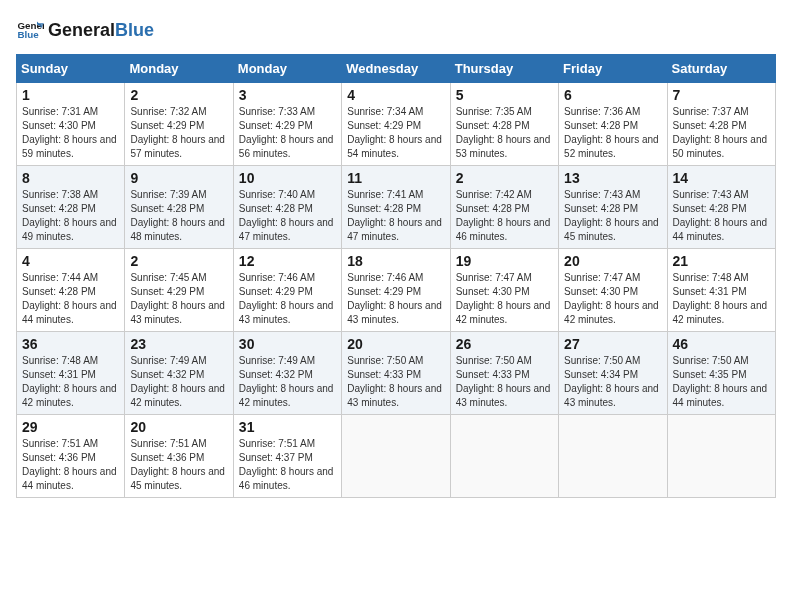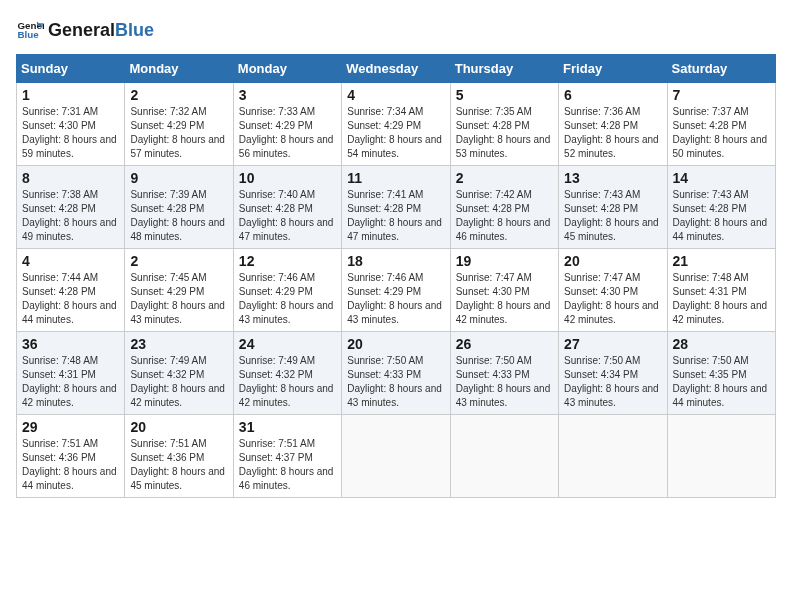--- a/index.html
+++ b/index.html
@@ -212,37 +212,37 @@
       <tr class="week-row-even">
         <td>
           <span class="day-number">36</span>
           <div class="day-info">Sunrise: 7:48 AM<br>Sunset: 4:31 PM<br>Daylight: 8 hours and 42 minutes.</div>
         </td>
         <td>
           <span class="day-number">23</span>
           <div class="day-info">Sunrise: 7:49 AM<br>Sunset: 4:32 PM<br>Daylight: 8 hours and 42 minutes.</div>
         </td>
         <td>
-          <span class="day-number">24</span>
+          <span class="day-number">30</span>
           <div class="day-info">Sunrise: 7:49 AM<br>Sunset: 4:32 PM<br>Daylight: 8 hours and 42 minutes.</div>
         </td>
         <td>
           <span class="day-number">20</span>
           <div class="day-info">Sunrise: 7:50 AM<br>Sunset: 4:33 PM<br>Daylight: 8 hours and 43 minutes.</div>
         </td>
         <td>
           <span class="day-number">26</span>
           <div class="day-info">Sunrise: 7:50 AM<br>Sunset: 4:33 PM<br>Daylight: 8 hours and 43 minutes.</div>
         </td>
         <td>
           <span class="day-number">27</span>
           <div class="day-info">Sunrise: 7:50 AM<br>Sunset: 4:34 PM<br>Daylight: 8 hours and 43 minutes.</div>
         </td>
         <td>
-          <span class="day-number">28</span>
+          <span class="day-number">46</span>
           <div class="day-info">Sunrise: 7:50 AM<br>Sunset: 4:35 PM<br>Daylight: 8 hours and 44 minutes.</div>
         </td>
       </tr>
       <tr class="week-row-odd">
         <td>
           <span class="day-number">29</span>
           <div class="day-info">Sunrise: 7:51 AM<br>Sunset: 4:36 PM<br>Daylight: 8 hours and 44 minutes.</div>
         </td>
         <td>
           <span class="day-number">20</span>

